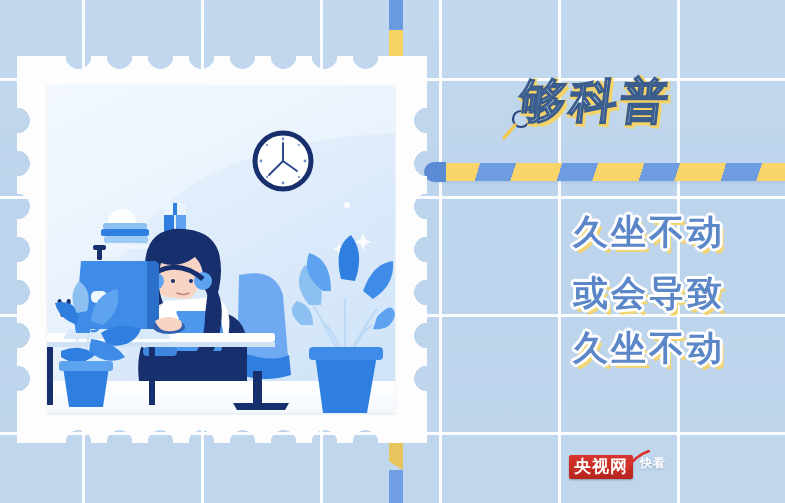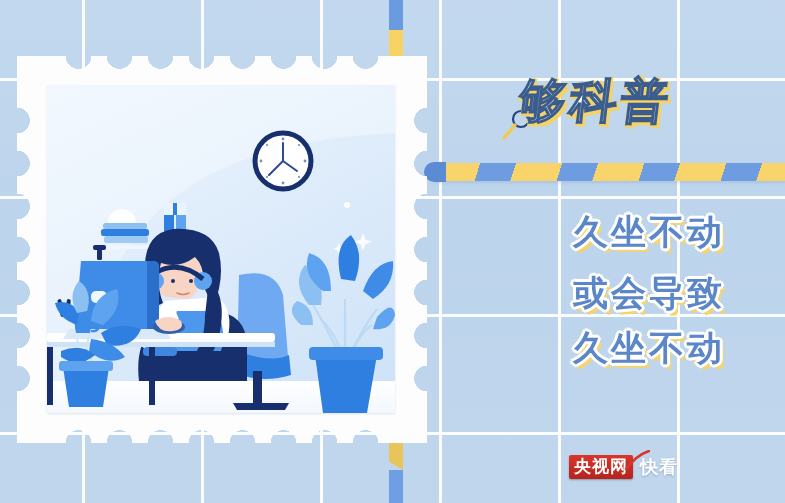--- a/index.html
+++ b/index.html
@@ -109,21 +109,21 @@
   
   .logo{position:absolute;left:569px;top:408px;display:flex;align-items:flex-start;height:27px;margin-top:47px;}
   .logo-badge{
     background:linear-gradient(180deg,#d9352c 0%,#b5241d 100%);
     color:#fff;font-size:17px;font-weight:bold;letter-spacing:1px;
     padding:3px 5px 4px 5px;line-height:1;border-radius:2px;
     box-shadow:0 1px 2px rgba(0,0,0,.3);
   }
   .logo-swoosh{position:absolute;left:55px;top:-5px;width:26px;height:20px;}
   .logo-tail{
-    color:#fff;font-size:18px;font-weight:bold;margin-left:7px;letter-spacing:1px;
+    color:#fff;font-size:12px;font-weight:bold;margin-left:7px;letter-spacing:1px;
     text-shadow:0 1px 2px rgba(90,110,140,.45);
   }
 </style>
 </head>
 <body>
 
 <div class="poster">
 
   <div class="grid"></div>
 

